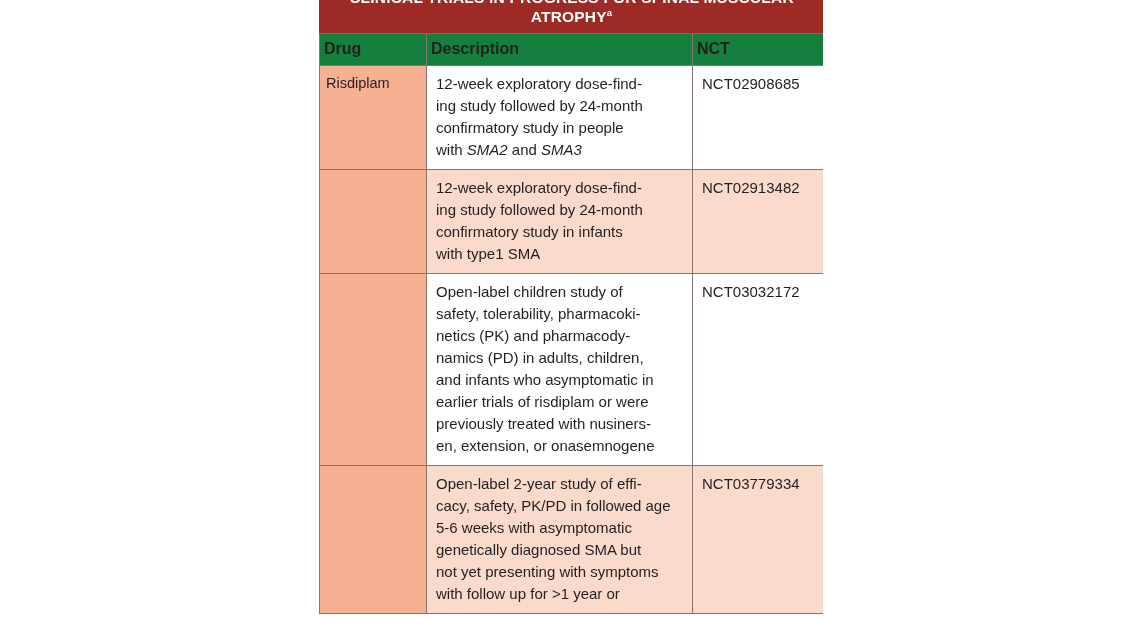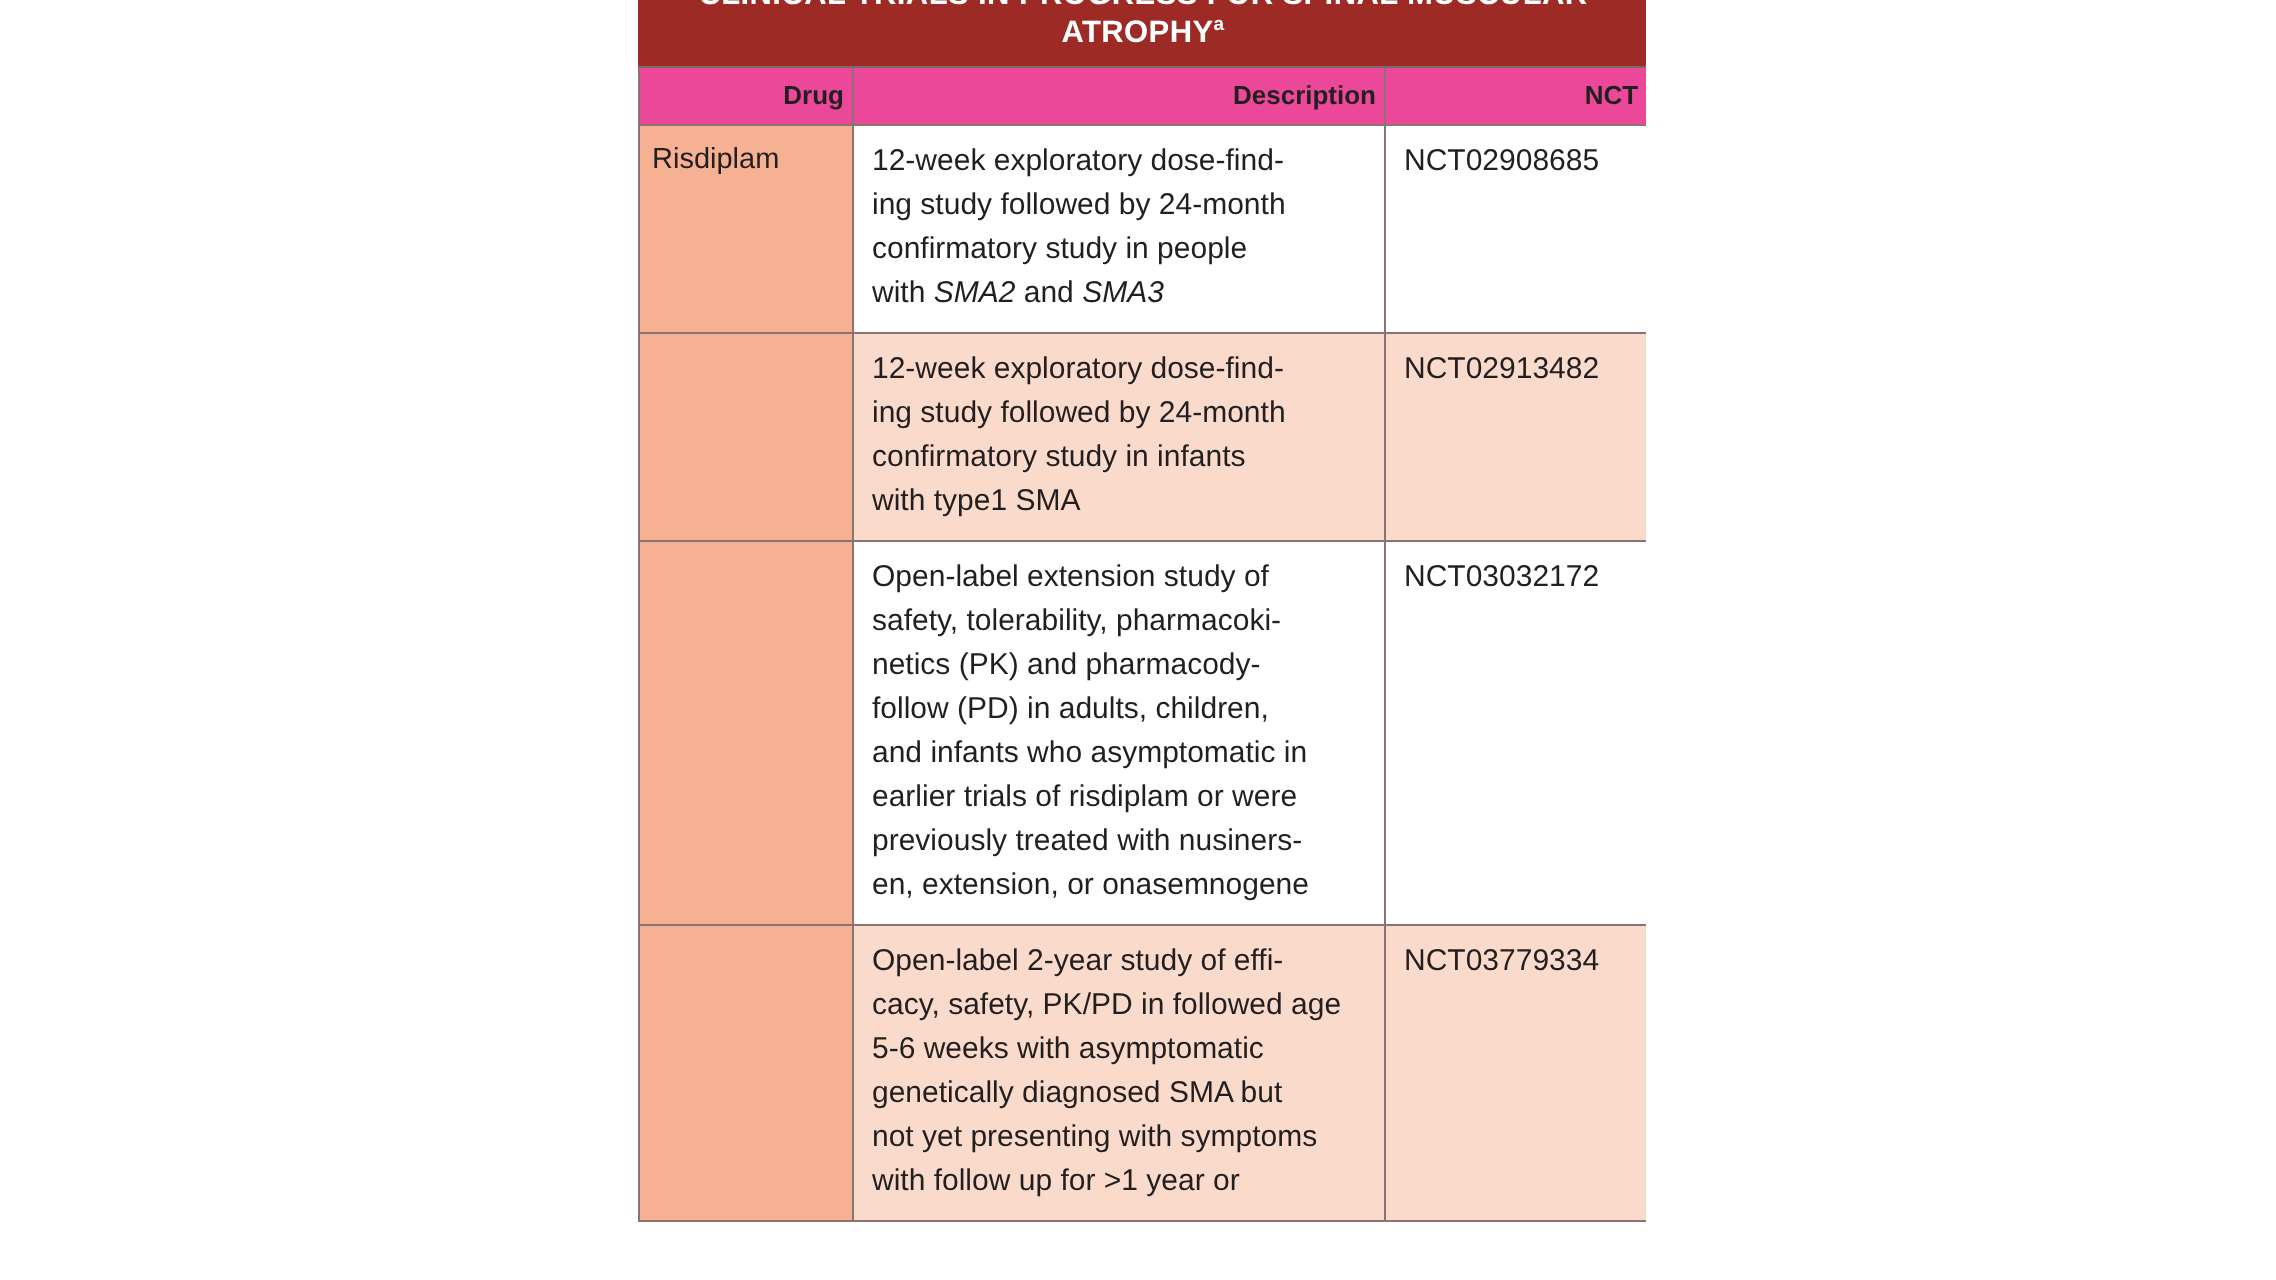--- a/index.html
+++ b/index.html
@@ -62,25 +62,25 @@
     border-bottom: 1px solid #7d6a66;
   }
   td.title-band sup {
     font-size: 9.5px;
     vertical-align: super;
     line-height: 0;
   }
 
   
   th.colhead {
-    background: #ec4899;
+    background: #15803d;
     color: #231f20;
     font-weight: bold;
-    font-size: 13px;
-    text-align: right;
+    font-size: 16px;
+    text-align: left;
     padding: 6px 4px 7px 4px;
     border: 1px solid #8a7370;
   }
 
   
   td.drug-cell {
     background: #f6b092;
     color: #231f20;
     font-size: 14.5px;
     line-height: 19px;
@@ -161,24 +161,24 @@
               <span class="desc-line">ing study followed by 24-month</span>
               <span class="desc-line">confirmatory study in infants</span>
               <span class="desc-line">with type1 SMA</span>
             </td>
             <td class="nct-cell">NCT02913482</td>
           </tr>
 
           <tr class="row-plain">
             <td class="drug-cell"></td>
             <td class="desc-cell">
-              <span class="desc-line">Open-label extension study of</span>
+              <span class="desc-line">Open-label children study of</span>
               <span class="desc-line">safety, tolerability, pharmacoki-</span>
               <span class="desc-line">netics (PK) and pharmacody-</span>
-              <span class="desc-line">follow (PD) in adults, children,</span>
+              <span class="desc-line">namics (PD) in adults, children,</span>
               <span class="desc-line">and infants who asymptomatic in</span>
               <span class="desc-line">earlier trials of risdiplam or were</span>
               <span class="desc-line">previously treated with nusiners-</span>
               <span class="desc-line">en, extension, or onasemnogene</span>
             </td>
             <td class="nct-cell">NCT03032172</td>
           </tr>
 
           <tr class="row-tint">
             <td class="drug-cell"></td>

